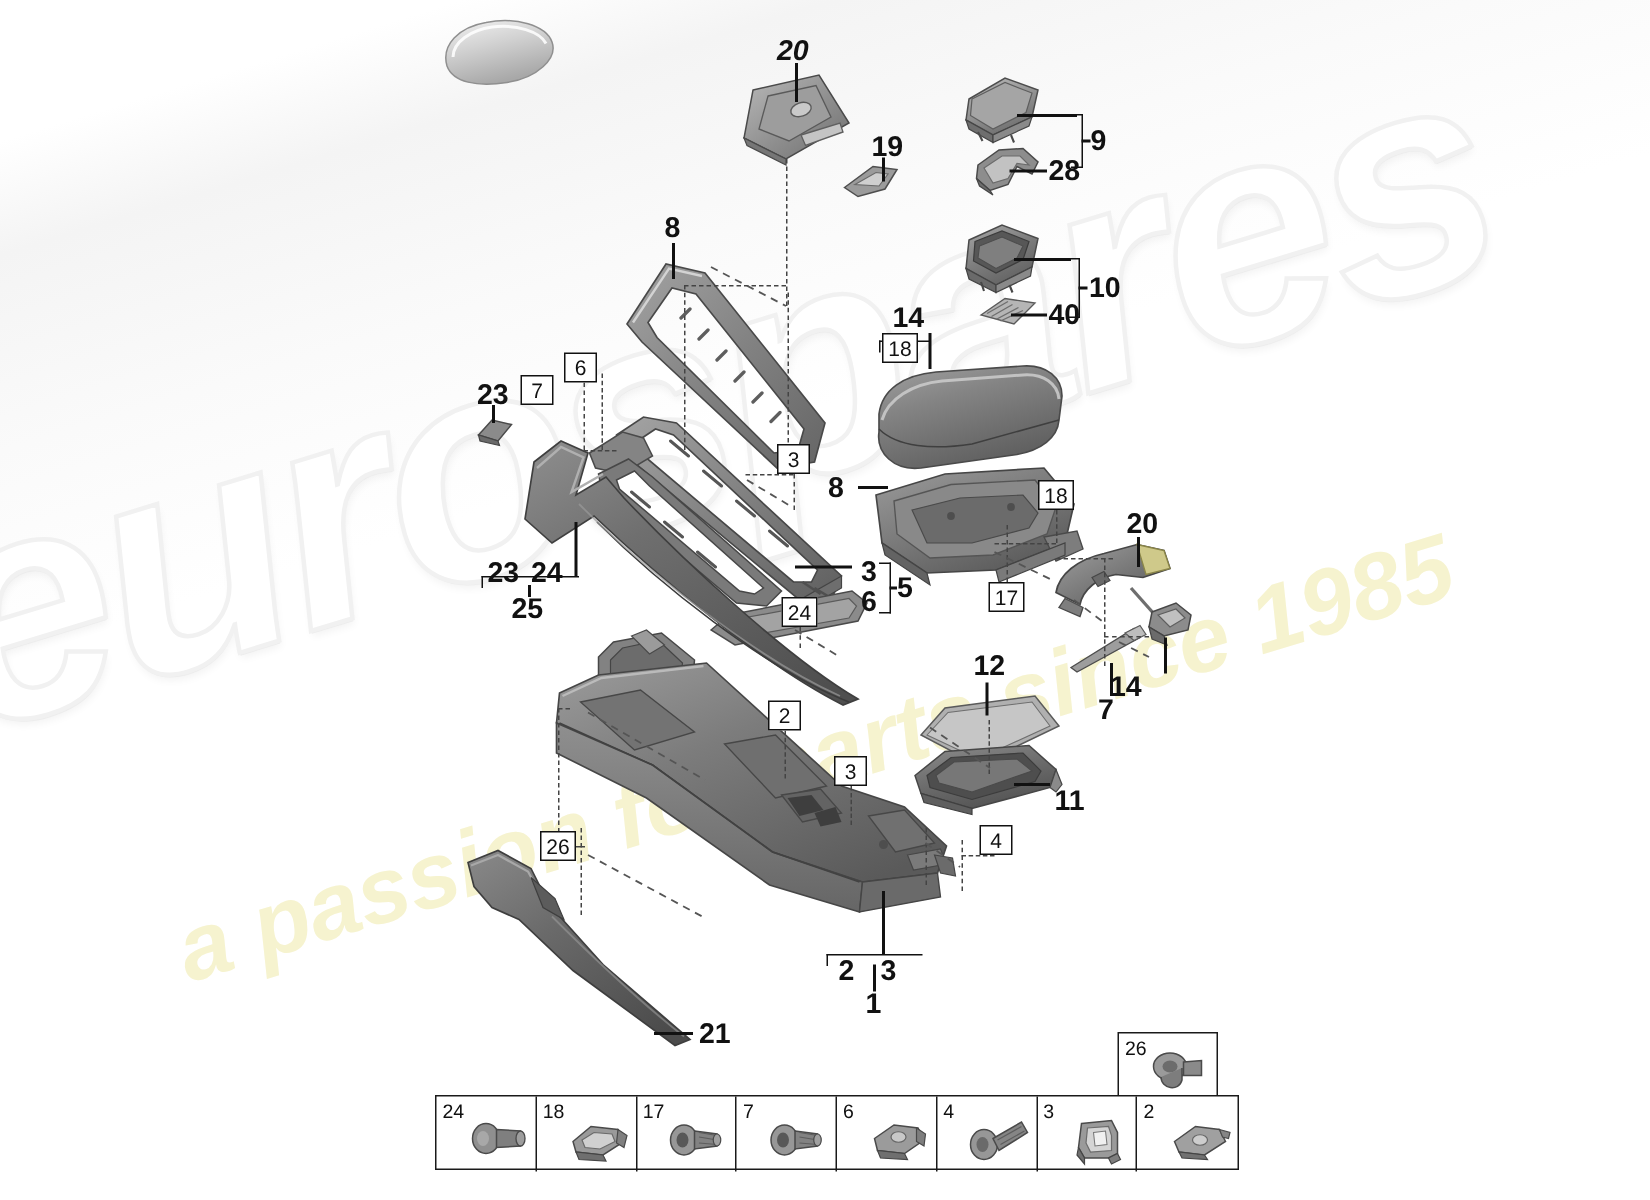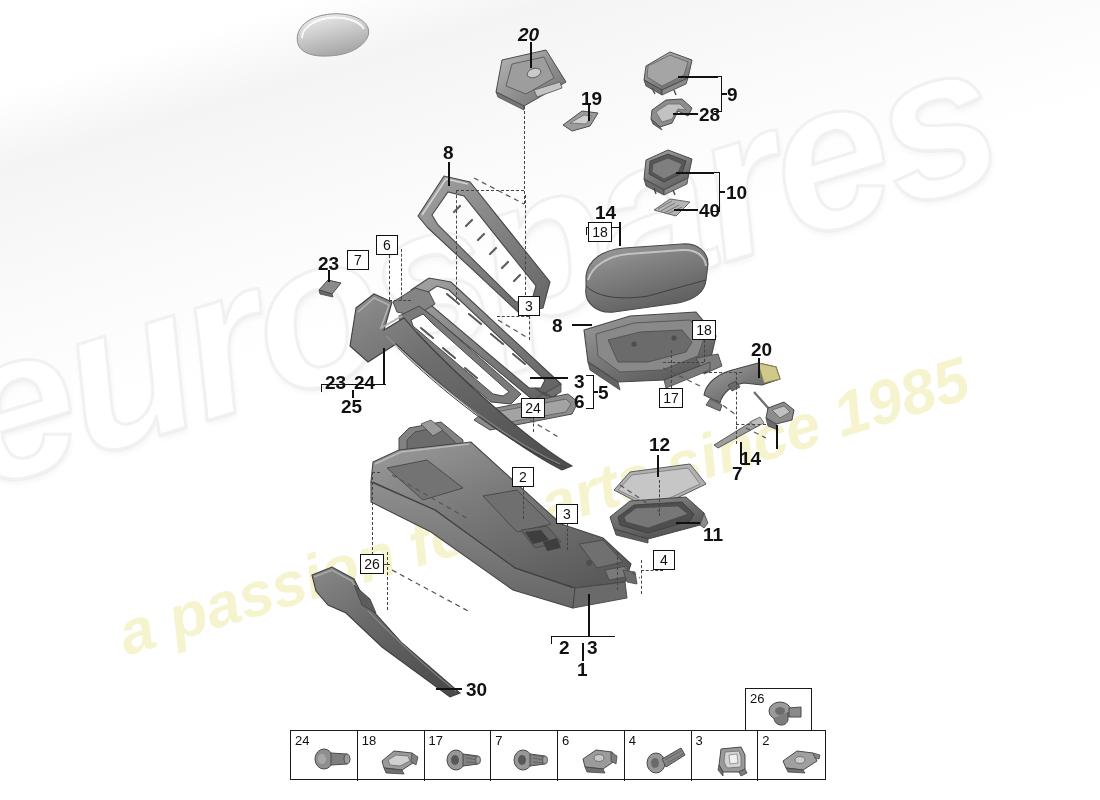--- a/index.html
+++ b/index.html
@@ -483,21 +483,21 @@
   <div class="num big" style="left:325px;top:372px;">23</div>
   <div class="num big" style="left:354px;top:372px;">24</div>
   <div class="num big" style="left:341px;top:396px;">25</div>
   <div class="num big" style="left:732px;top:463px;">7</div>
   <div class="num big" style="left:740px;top:448px;">14</div>
   <div class="num big" style="left:649px;top:434px;">12</div>
   <div class="num big" style="left:703px;top:524px;">11</div>
   <div class="num big" style="left:559px;top:637px;">2</div>
   <div class="num big" style="left:587px;top:637px;">3</div>
   <div class="num big" style="left:577px;top:659px;">1</div>
-  <div class="num big" style="left:466px;top:679px;">30</div>
+  <div class="num big" style="left:466px;top:679px;">21</div>
 
   <div class="boxnum" style="left:376px;top:235px;width:22px;height:20px;">6</div>
   <div class="boxnum" style="left:347px;top:250px;width:22px;height:20px;">7</div>
   <div class="boxnum" style="left:518px;top:296px;width:22px;height:20px;">3</div>
   <div class="boxnum" style="left:588px;top:222px;width:24px;height:20px;">18</div>
   <div class="boxnum" style="left:692px;top:320px;width:24px;height:20px;">18</div>
   <div class="boxnum" style="left:659px;top:388px;width:24px;height:20px;">17</div>
   <div class="boxnum" style="left:521px;top:398px;width:24px;height:20px;">24</div>
   <div class="boxnum" style="left:512px;top:467px;width:22px;height:20px;">2</div>
   <div class="boxnum" style="left:556px;top:504px;width:22px;height:20px;">3</div>

